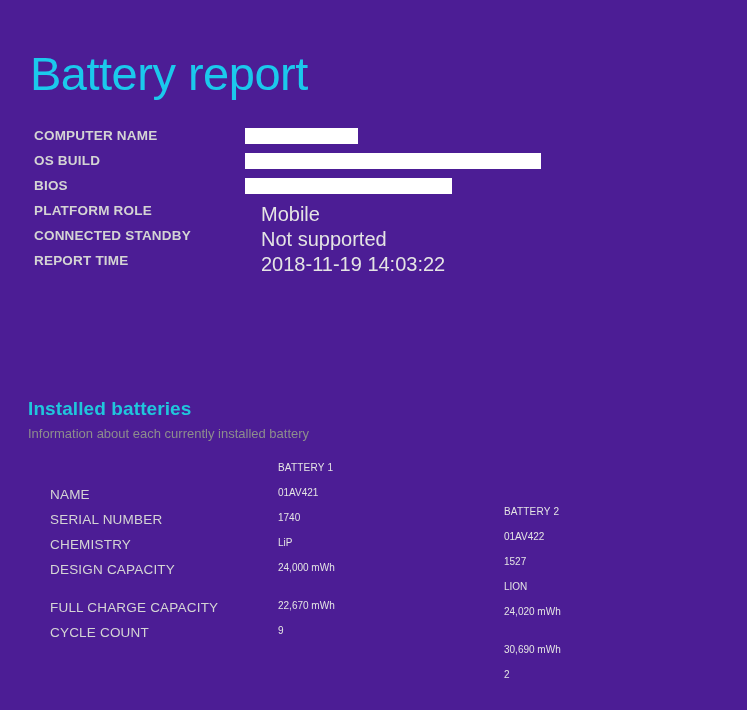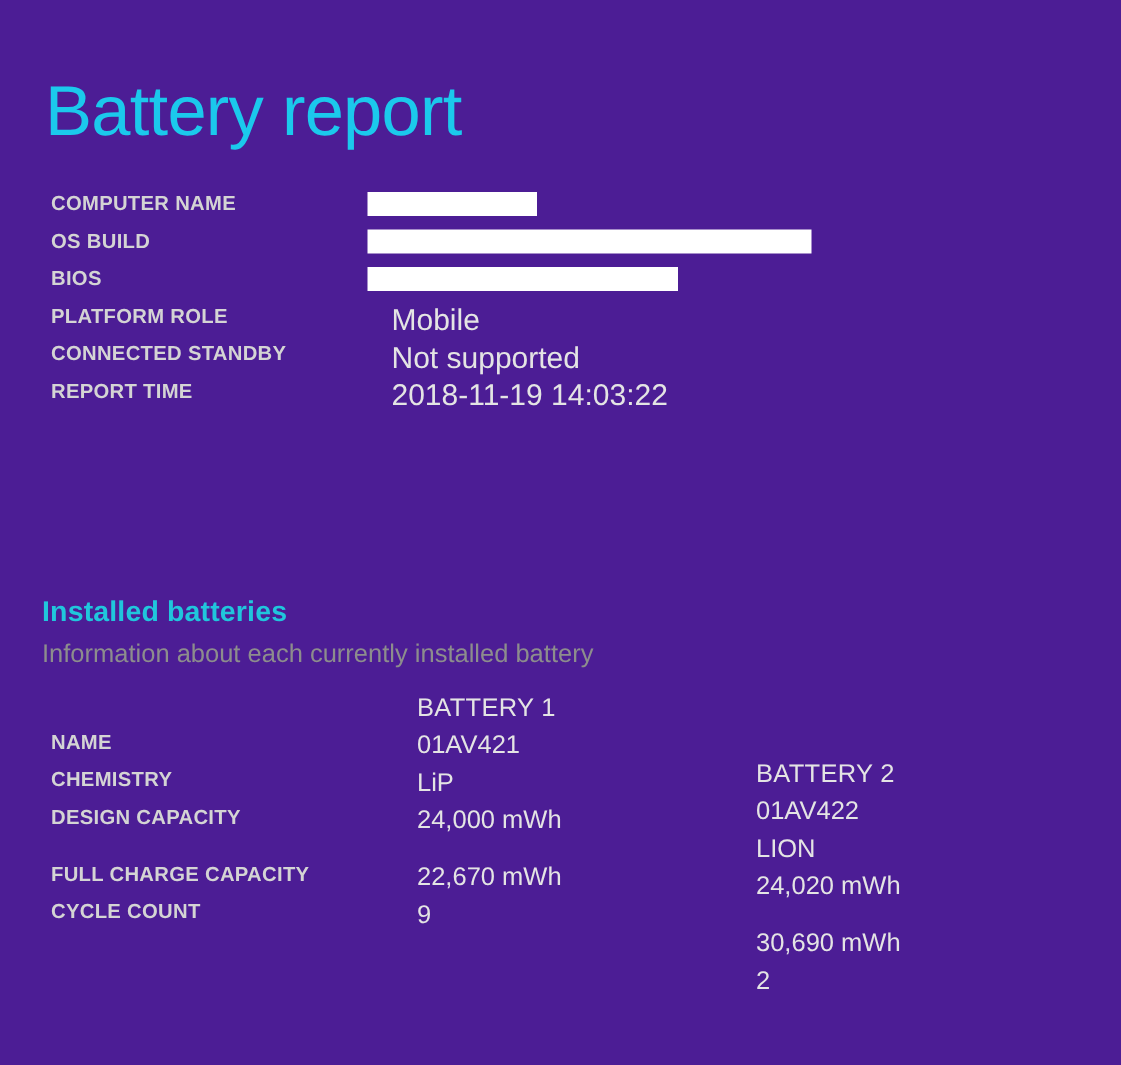--- a/index.html
+++ b/index.html
@@ -85,21 +85,21 @@
   }
   .section-title {
     font-size: 19px;
     font-weight: 600;
     color: #20C6DC;
     letter-spacing: 0.1px;
     margin: 0;
     line-height: 1.2;
   }
   .section-sub {
-    font-size: 17px;
+    font-size: 13px;
     font-weight: 400;
     color: #8D8D8D;
     margin-top: 5px;
     line-height: 1.2;
   }
 
   
   .battery-table {
     position: absolute;
     left: 34px;
@@ -108,42 +108,42 @@
   }
   .bat-row {
     position: relative;
     height: 25px;
   }
   .bat-row.spaced {
     margin-top: 13px;
   }
   .bat-label {
     position: absolute;
-    left: 0;
+    left: 16px;
     top: 0;
     font-size: 13.5px;
-    font-weight: 700;
+    font-weight: 400;
     letter-spacing: 0.2px;
     color: #D4D4D4;
     white-space: nowrap;
     text-transform: uppercase;
     text-align: right;
   }
   .bat-head {
     font-size: 13.5px;
     font-weight: 600;
     letter-spacing: 0.2px;
     color: #D4D4D4;
     white-space: nowrap;
     text-transform: uppercase;
   }
   .bat-cell {
     position: absolute;
     top: 0;
-    font-size: 17px;
+    font-size: 10px;
     font-weight: 400;
     color: #E4E4E4;
     white-space: nowrap;
   }
   .col1 { left: 244px; }
   .col2 { left: 470px; margin-top: 44px; }
 </style>
 </head>
 <body>
 
@@ -187,20 +187,25 @@
       <div class="bat-row">
         <div class="bat-cell bat-head col1">BATTERY 1</div>
         <div class="bat-cell bat-head col2">BATTERY 2</div>
       </div>
       <div class="bat-row">
         <div class="bat-label">NAME</div>
         <div class="bat-cell col1">01AV421</div>
         <div class="bat-cell col2">01AV422</div>
       </div>
       <div class="bat-row">
+        <div class="bat-label">SERIAL NUMBER</div>
+        <div class="bat-cell col1">1740</div>
+        <div class="bat-cell col2">1527</div>
+      </div>
+      <div class="bat-row">
         <div class="bat-label">CHEMISTRY</div>
         <div class="bat-cell col1">LiP</div>
         <div class="bat-cell col2">LION</div>
       </div>
       <div class="bat-row">
         <div class="bat-label">DESIGN CAPACITY</div>
         <div class="bat-cell col1">24,000 mWh</div>
         <div class="bat-cell col2">24,020 mWh</div>
       </div>
       <div class="bat-row spaced">

